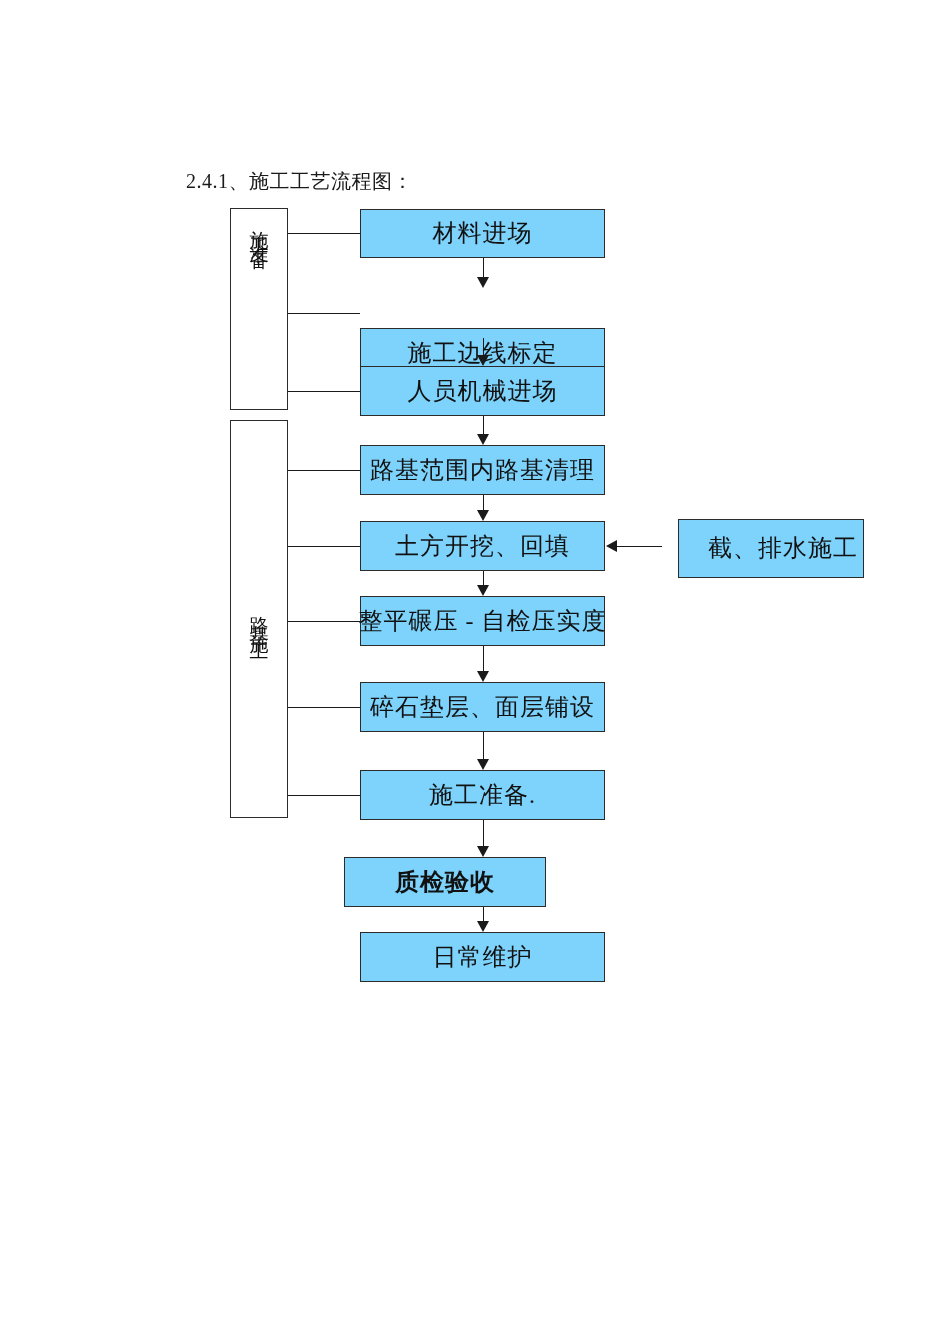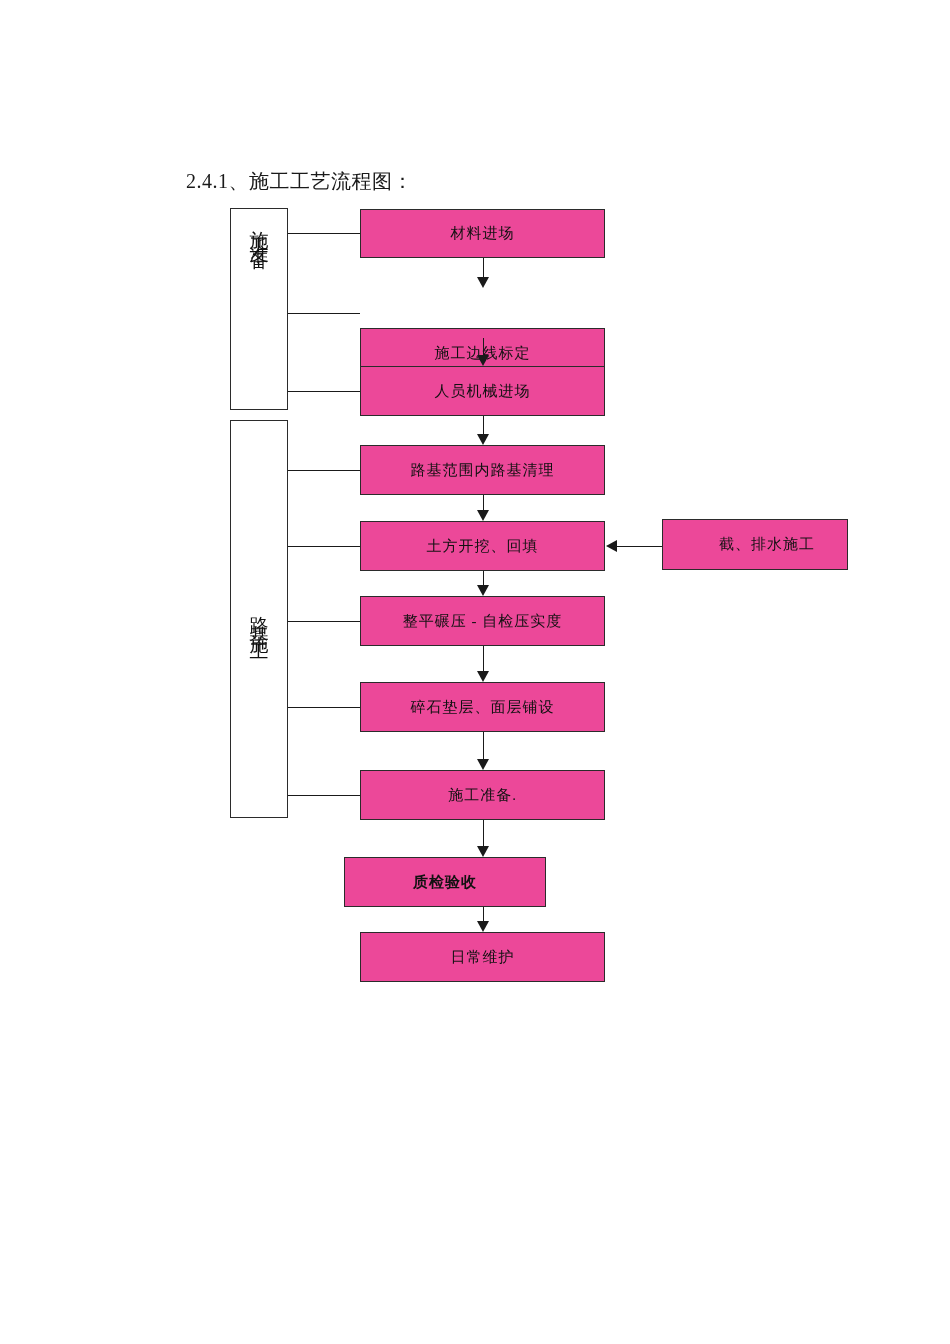--- a/index.html
+++ b/index.html
@@ -29,25 +29,25 @@
     white-space: nowrap;
     color: #1a1a1a;
     margin-top: 32px;
   }
 
   
   .flow-box {
     position: absolute;
     box-sizing: border-box;
     border: 1.6px solid #2b2b2b;
-    background: #ec4899;
+    background: #7dd3fc;
     display: flex;
     align-items: center;
     justify-content: center;
-    font-size: 15px;
+    font-size: 24px;
     line-height: 1.1;
     letter-spacing: 1px;
     color: #111111;
     white-space: nowrap;
   }
 
   
   .phase-box {
     position: absolute;
     box-sizing: border-box;
@@ -152,21 +152,21 @@
   </div>
 
   <div class="flow-box" style="left:344px; top:857px; width:202px; height:50px;font-weight:bold;">
     <span>质检验收</span>
   </div>
 
   <div class="flow-box" style="left:360px; top:932px; width:245px; height:50px;">
     <span>日常维护</span>
   </div>
 
-  <div class="flow-box" style="left:662px; top:519px; width:186px; height:51px;padding-left:24px;">
+  <div class="flow-box" style="left:678px; top:519px; width:186px; height:59px;padding-left:24px;">
     <span>截、排水施工</span>
   </div>
 
   <div class="hline" style="left:288px; top:233px; width:72px;"></div>
   <div class="hline" style="left:288px; top:313px; width:72px;"></div>
   <div class="hline" style="left:288px; top:391px; width:72px;"></div>
 
   <div class="hline" style="left:288px; top:470px; width:72px;"></div>
   <div class="hline" style="left:288px; top:546px; width:72px;"></div>
   <div class="hline" style="left:288px; top:621px; width:72px;"></div>

